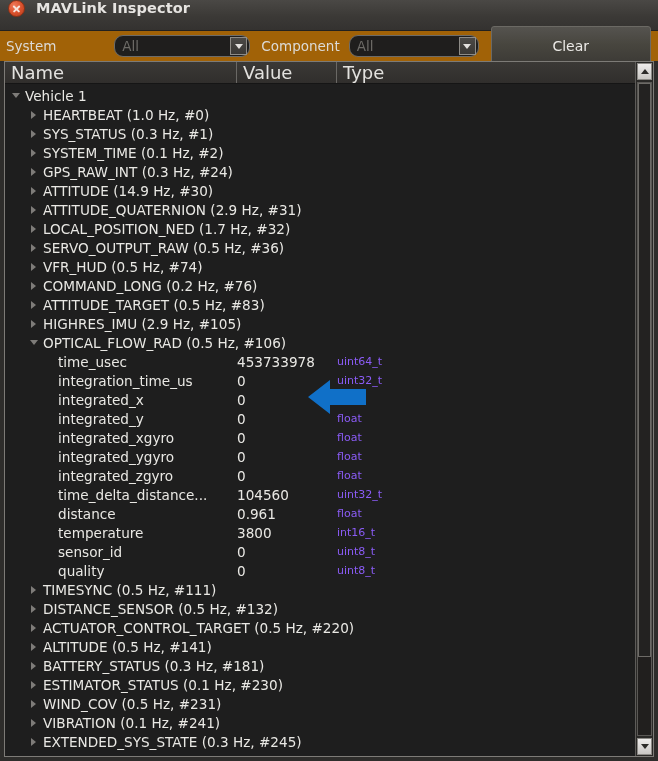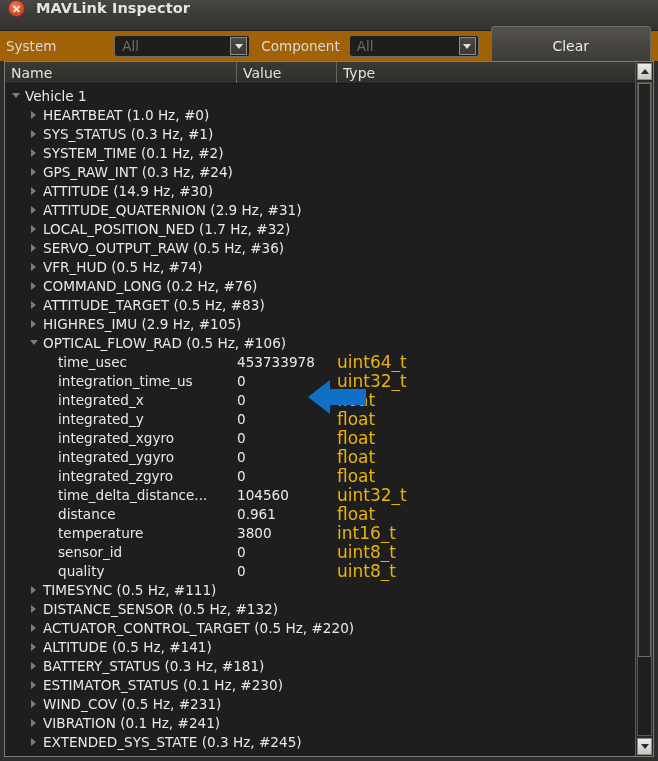--- a/index.html
+++ b/index.html
@@ -82,21 +82,21 @@
     white-space: nowrap;
   }
   .combo {
     position: relative;
     height: 22px;
     background: #1f1e1d;
     border: 1px solid #6e6c68;
     box-sizing: border-box;
     display: flex;
     align-items: center;
-    border-radius: 3px;
+    border-radius: 9px;
   }
   .combo-value {
     color: #6d6b67;
     font-size: 13.5px;
     padding-left: 7px;
     flex: 1 1 auto;
     white-space: nowrap;
     overflow: hidden;
   }
   .combo-arrowbox {
@@ -159,21 +159,21 @@
     height: 22px;
     flex: 0 0 22px;
     background: linear-gradient(to bottom, #3b3936 0%, #302e2c 100%);
     border-bottom: 1px solid #151515;
     display: flex;
     position: relative;
     box-sizing: border-box;
   }
   .th {
     color: #e3e2df;
-    font-size: 14px;
+    font-size: 18px;
     display: flex;
     align-items: center;
     padding-left: 6px;
     box-sizing: border-box;
     border-right: 1px solid #6a6865;
     height: 100%;
   }
   .th.name  { width: 232px; }
   .th.value { width: 100px; }
   .th.type  { flex: 1 1 auto; border-right: none; }
@@ -229,22 +229,22 @@
     overflow: hidden;
   }
   .row.field .f-value {
     width: 100px;
     flex: 0 0 100px;
     color: #e9e8e4;
     font-size: 13.6px;
     overflow: hidden;
   }
   .row.field .f-type {
-    color: #eab308;
-    font-size: 17px;
+    color: #8b5cf6;
+    font-size: 11px;
     overflow: hidden;
   }
 
   
   .arrow-annot {
     position: absolute;
     left: 303px;
     top: 316px;
     width: 58px;
     height: 38px;

